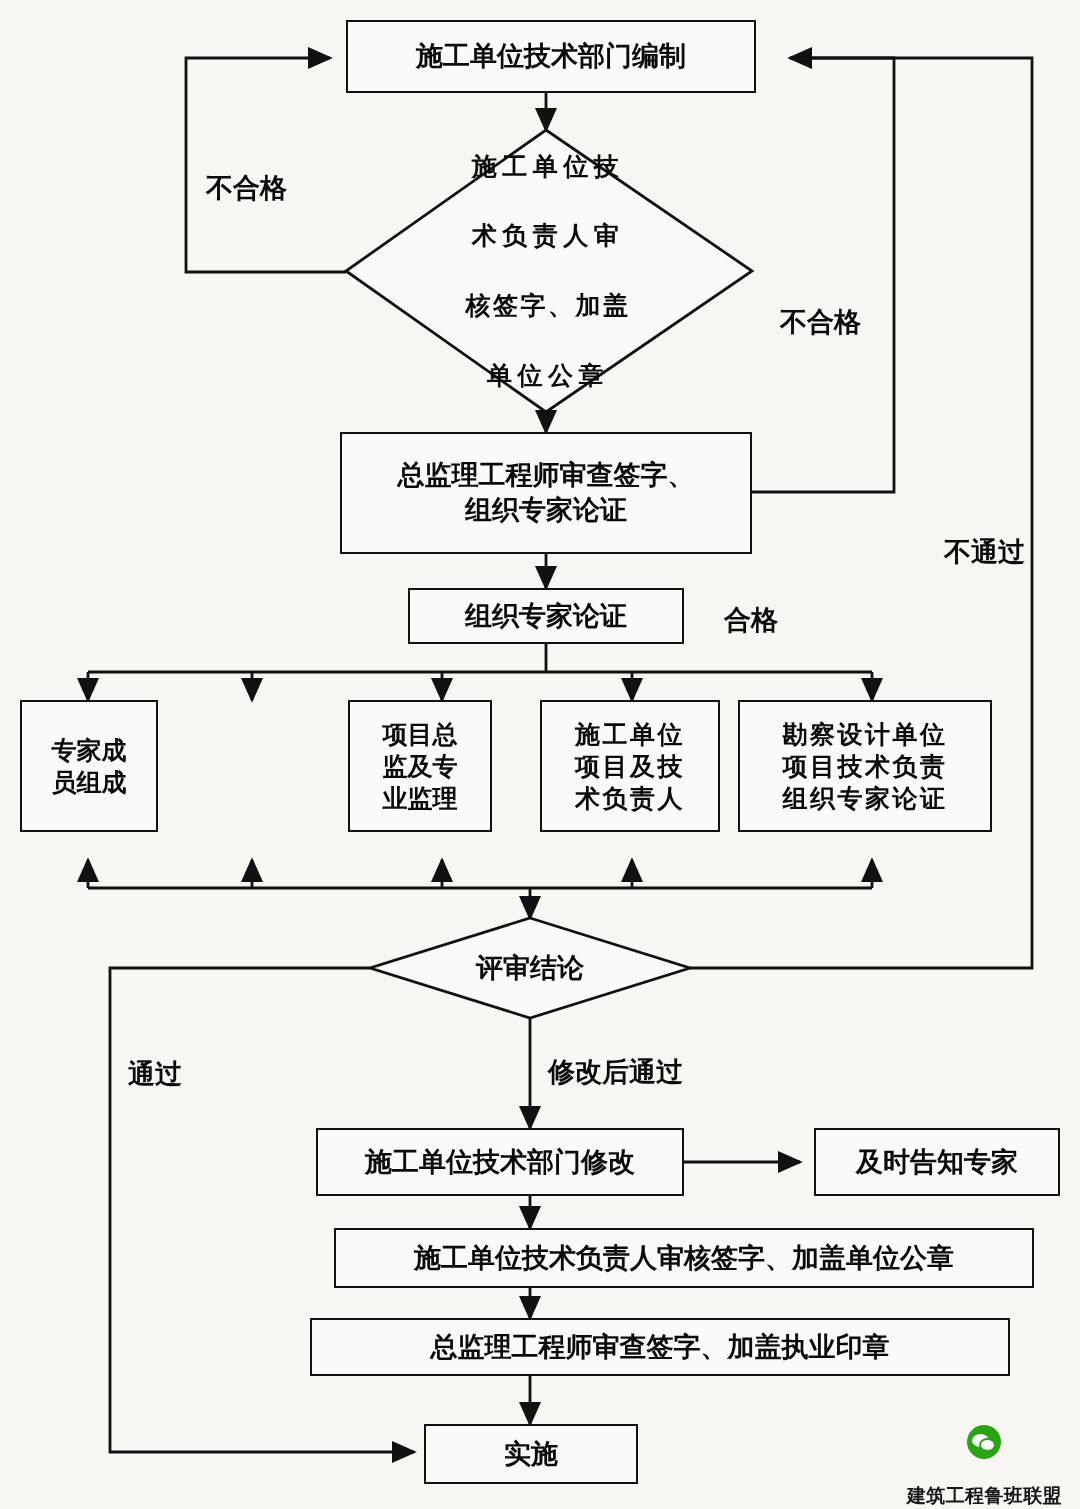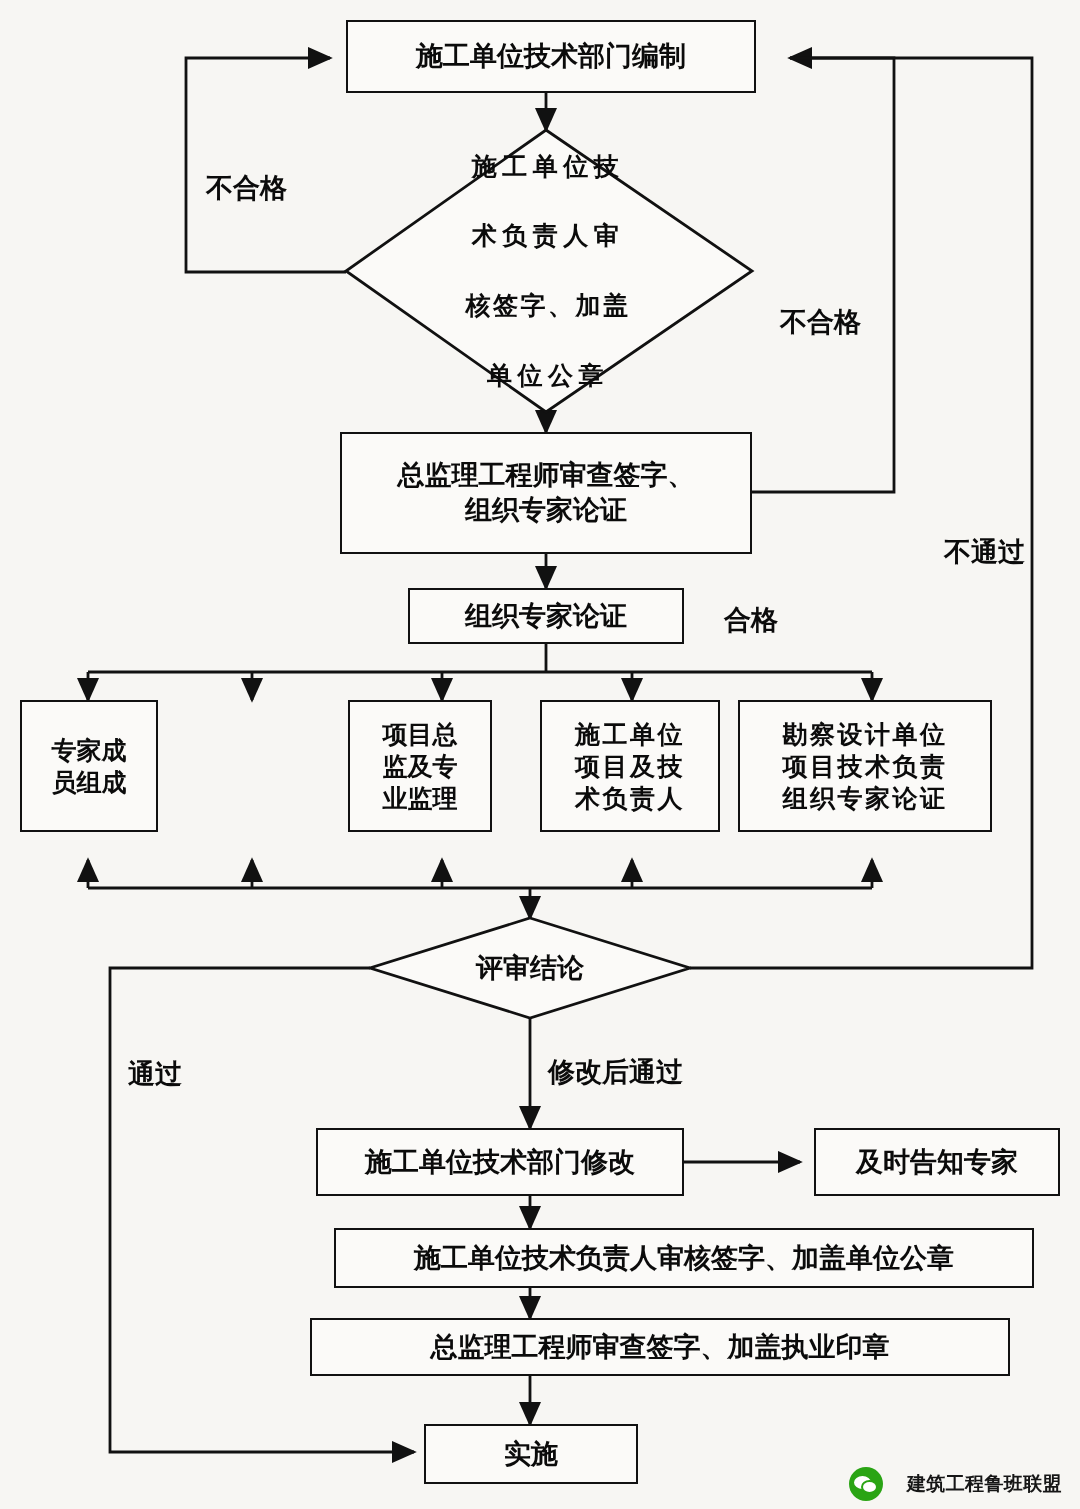--- a/index.html
+++ b/index.html
@@ -52,24 +52,25 @@
     line-height: 1.35;
     gap: 36px;
   }
   .wide-sp { letter-spacing: 0.22em; }
   .sp-sm { letter-spacing: 0.10em; }
 
   
   #watermark {
     position: absolute;
     right: 18px;
-    bottom: 8px;
+    bottom: 0;
     display: flex;
     align-items: center;
     gap: 24px;
+    flex-direction: column;
   }
   #watermark .wx-logo {
     width: 34px;
     height: 34px;
     border-radius: 50%;
     background: #2aa414;
     position: relative;
     flex: none;
   }
   #watermark .wx-logo:before,

